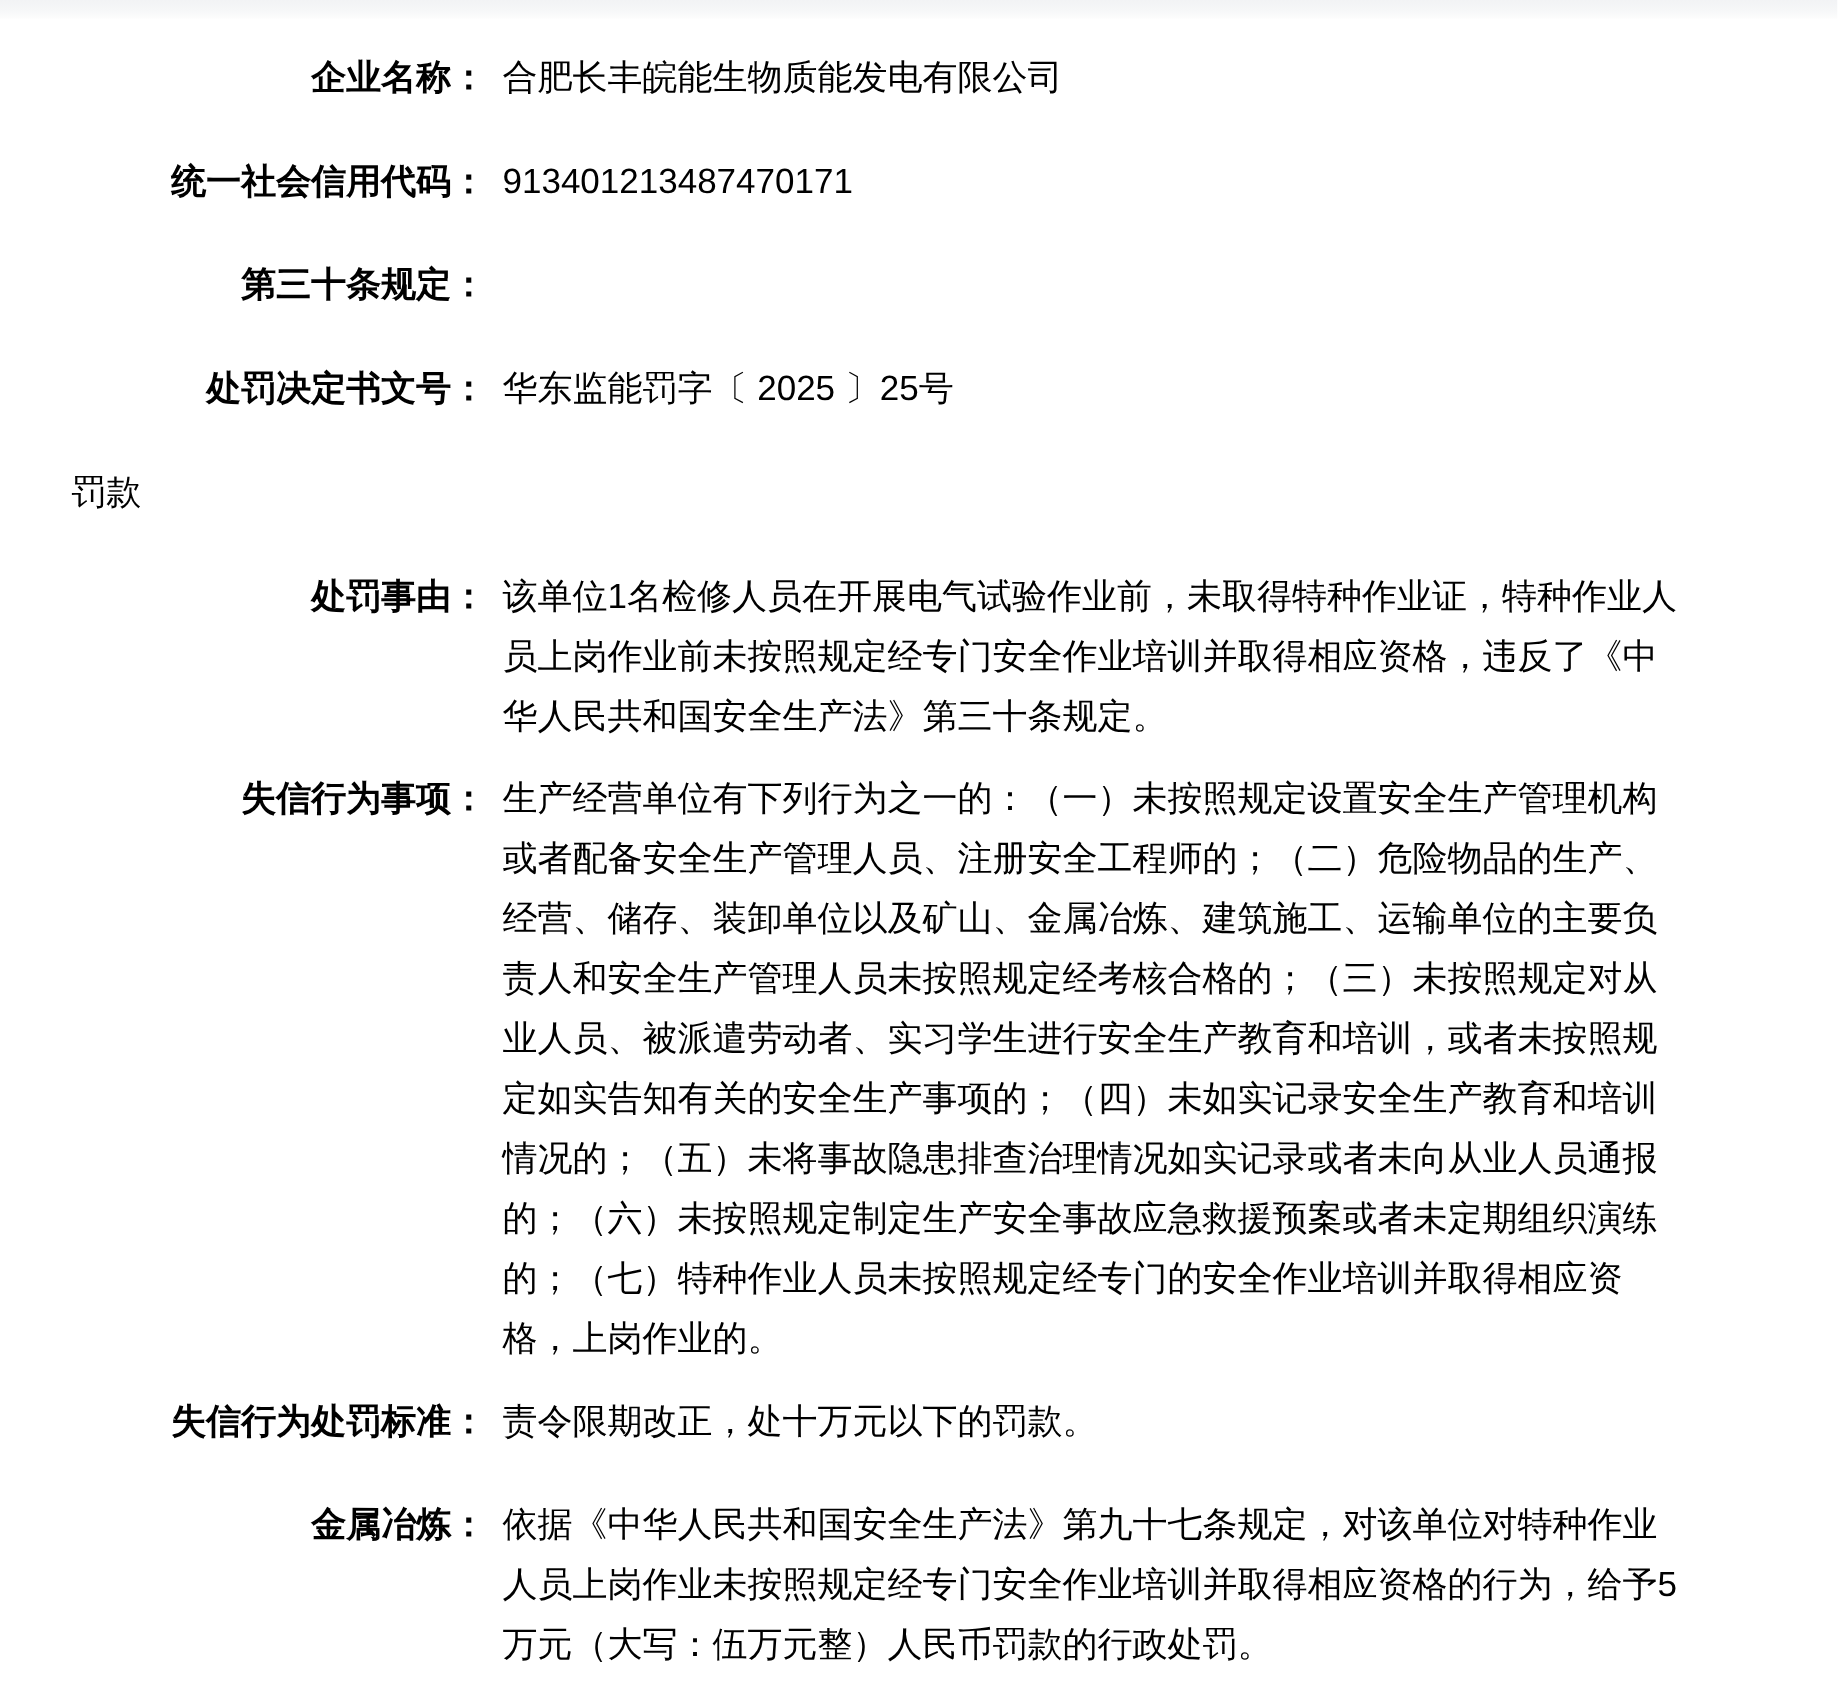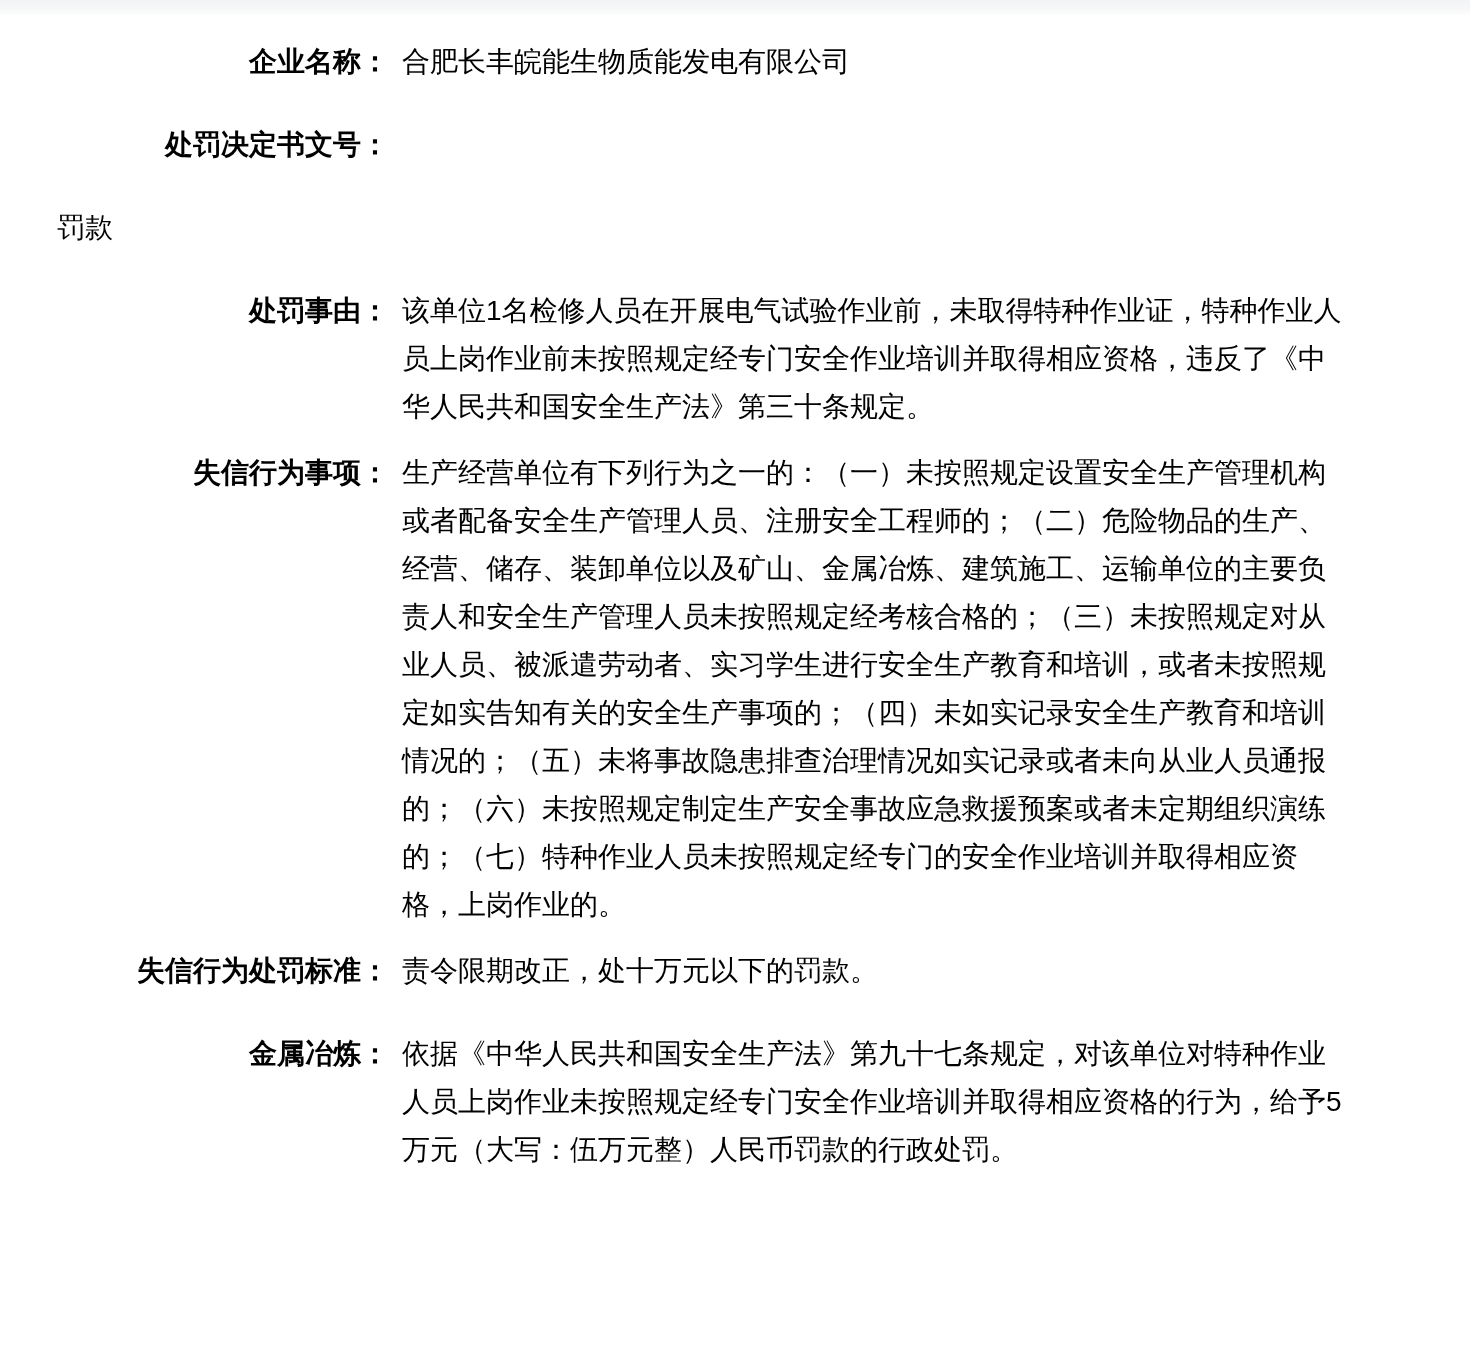--- a/index.html
+++ b/index.html
@@ -56,26 +56,34 @@
 
 <div class="header-strip"></div>
 
 <div class="content">
 
   <div class="row">
     <div class="field-label">企业名称：</div>
     <div class="field-value">合肥长丰皖能生物质能发电有限公司</div>
   </div>
 
+  <div class="row">
+    <div class="field-label">统一社会信用代码：</div>
+    <div class="field-value">913401213487470171</div>
+  </div>
+
+  <div class="row">
+    <div class="field-label">第三十条规定：</div>
+    <div class="field-value"></div>
+  </div>
 
   <div class="row">
     <div class="field-label">处罚决定书文号：</div>
-    <div class="field-value"></div>
+    <div class="field-value">华东监能罚字〔 2025 〕25号</div>
   </div>
-
 
   <div class="row">
     <div class="field-value">罚款</div>
   </div>
 
   <div class="row multi">
     <div class="field-label">处罚事由：</div>
     <div class="field-value">该单位1名检修人员在开展电气试验作业前，未取得特种作业证，特种作业人员上岗作业前未按照规定经专门安全作业培训并取得相应资格，违反了《中华人民共和国安全生产法》第三十条规定。</div>
   </div>
 

